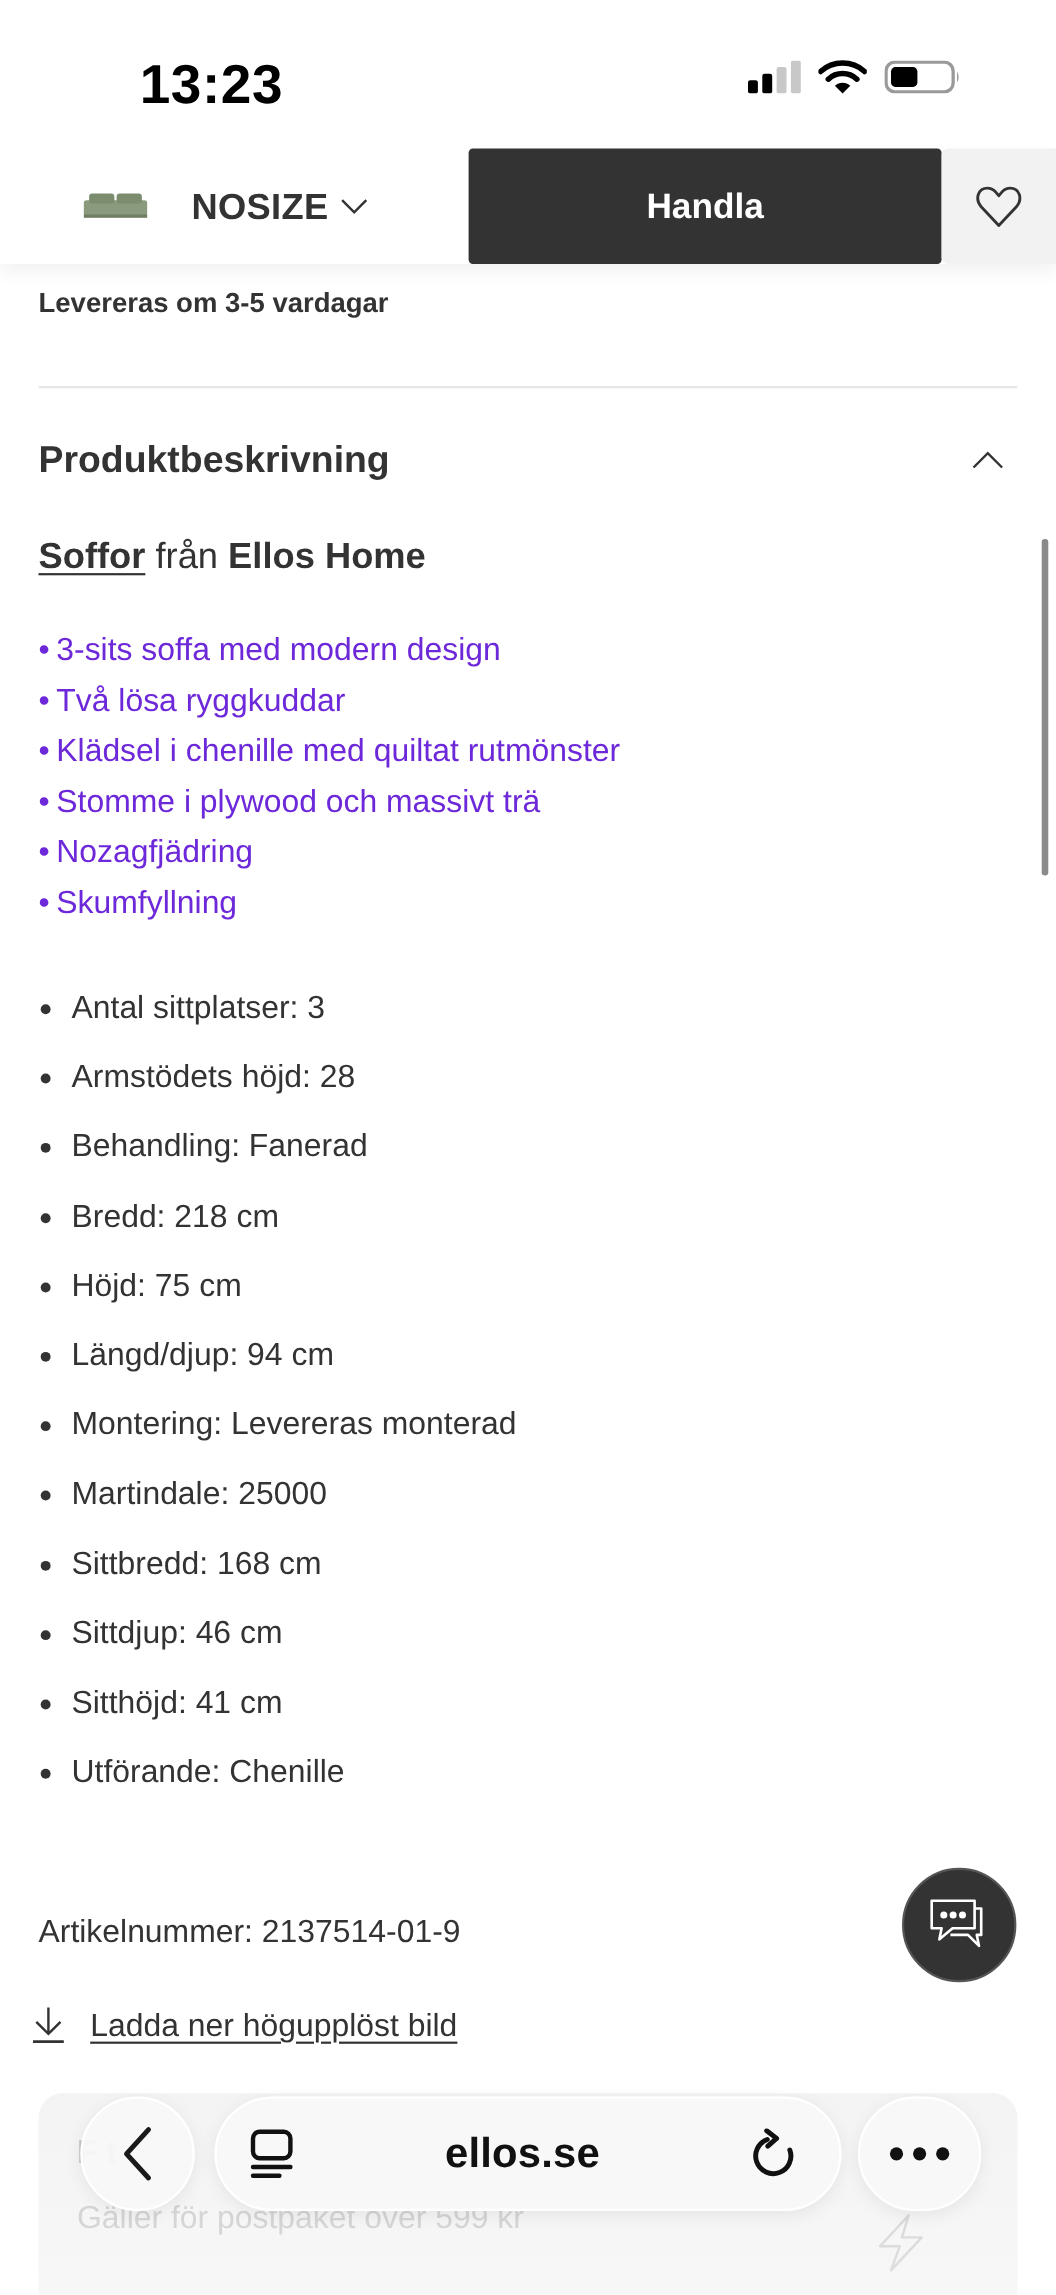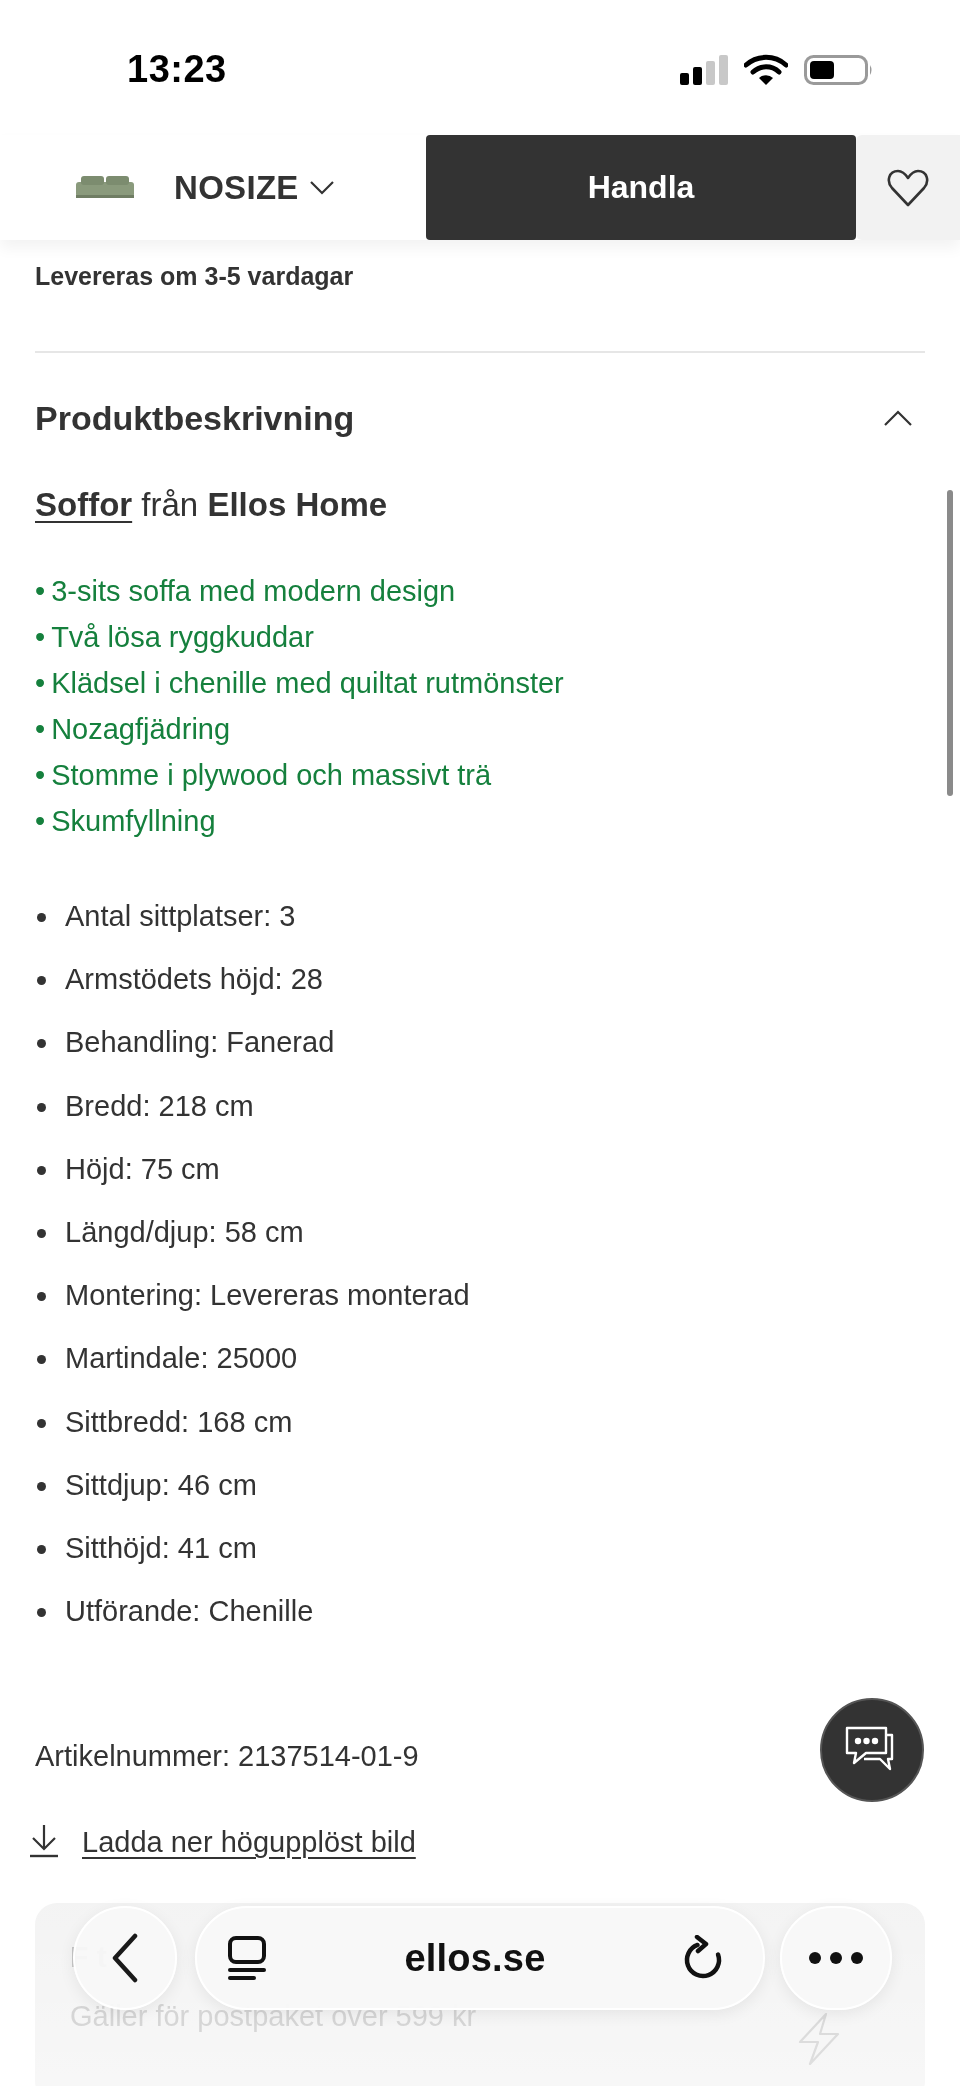--- a/index.html
+++ b/index.html
@@ -1,21 +1,21 @@
 <!DOCTYPE html>
 <html><head>
 <meta charset="utf-8">
 <style>
   * { box-sizing: border-box; margin: 0; padding: 0; }
   html, body { width: 960px; height: 2086px; overflow: hidden; background: #ffffff; }
   body { position: relative; font-family: "Liberation Sans", "DejaVu Sans", sans-serif; color: #333333; }
 
   
   .status-bar { position: absolute; left: 0; top: 0; width: 960px; height: 135px; background: #fff; }
-  .status-time { position: absolute; left: 127px; top: 48px; font-size: 38px; font-weight: 700; color: #000; letter-spacing: 0.5px; font-family: "Liberation Sans", sans-serif; }
+  .status-time { position: absolute; left: 127px; top: 48px; font-size: 50px; font-weight: 700; color: #000; letter-spacing: 0.5px; font-family: "Liberation Sans", sans-serif; }
   .status-signal { position: absolute; left: 680px; top: 55px; width: 50px; height: 30px; }
   .status-wifi { position: absolute; left: 744px; top: 54px; width: 44px; height: 32px; }
   .status-battery { position: absolute; left: 804px; top: 55px; width: 70px; height: 30px; }
 
   
   .sticky-header { position: absolute; left: 0; top: 135px; width: 960px; height: 105px; background: #fff; box-shadow: 0 8px 14px rgba(0,0,0,0.05); z-index: 5; }
   .thumb { position: absolute; left: 76px; top: 40px; width: 58px; height: 24px; }
   .size-select { position: absolute; left: 174px; top: 0; height: 105px; display: flex; align-items: center; gap: 10px; cursor: pointer; }
   .size-label { font-size: 33px; font-weight: 700; color: #333; letter-spacing: 0.3px; }
   .chev-down { width: 26px; height: 16px; }
@@ -27,21 +27,21 @@
   .divider { position: absolute; left: 35px; top: 351px; width: 890px; height: 2px; background: #e6e6e6; }
   .section-title-row { position: absolute; left: 35px; top: 392px; width: 890px; height: 52px; display: flex; align-items: center; justify-content: space-between; cursor: pointer; }
   .section-title { font-size: 34px; font-weight: 700; color: #333; }
   .chev-up { width: 30px; height: 18px; margin-right: 12px; }
 
   .brand-line { position: absolute; left: 35px; top: 486px; font-size: 33px; color: #333; }
   .brand-line .cat-link { font-weight: 700; text-decoration: underline; text-underline-offset: 5px; text-decoration-thickness: 2px; color: #333; cursor: pointer; }
   .brand-line .brand { font-weight: 700; }
 
   .features { position: absolute; left: 35px; top: 568px; list-style: none; }
-  .features li { font-size: 29px; height: 46px; line-height: 46px; color: #15803d; white-space: nowrap; }
+  .features li { font-size: 29px; height: 46px; line-height: 46px; color: #6d28d9; white-space: nowrap; }
   .features li::before { content: "\2022"; margin-right: 6px; }
 
   .specs { position: absolute; left: 35px; top: 885px; list-style: none; }
   .specs li { font-size: 29px; height: 63.2px; line-height: 63.2px; color: #333; white-space: nowrap; position: relative; padding-left: 30px; }
   .specs li::before { content: ""; position: absolute; left: 2px; top: 28px; width: 9px; height: 9px; border-radius: 50%; background: #333; }
 
   .article-no { position: absolute; left: 35px; top: 1740px; font-size: 29px; color: #333; }
   .download-link { position: absolute; left: 28px; top: 1823px; display: flex; align-items: flex-end; gap: 22px; cursor: pointer; }
   .download-link .dl-text { font-size: 29px; color: #333; text-decoration: underline; text-underline-offset: 5px; text-decoration-thickness: 2px; }
 
@@ -122,32 +122,32 @@
 <div class="brand-line">
   <span class="cat-link">Soffor</span>
   <span>från</span>
   <span class="brand">Ellos Home</span>
 </div>
 
 <ul class="features">
   <li>3-sits soffa med modern design</li>
   <li>Två lösa ryggkuddar</li>
   <li>Klädsel i chenille med quiltat rutmönster</li>
+  <li>Stomme i plywood och massivt trä</li>
   <li>Nozagfjädring</li>
-  <li>Stomme i plywood och massivt trä</li>
   <li>Skumfyllning</li>
 </ul>
 
 <ul class="specs">
   <li>Antal sittplatser: 3</li>
   <li>Armstödets höjd: 28</li>
   <li>Behandling: Fanerad</li>
   <li>Bredd: 218 cm</li>
   <li>Höjd: 75 cm</li>
-  <li>Längd/djup: 58 cm</li>
+  <li>Längd/djup: 94 cm</li>
   <li>Montering: Levereras monterad</li>
   <li>Martindale: 25000</li>
   <li>Sittbredd: 168 cm</li>
   <li>Sittdjup: 46 cm</li>
   <li>Sitthöjd: 41 cm</li>
   <li>Utförande: Chenille</li>
 </ul>
 
 <div class="article-no">Artikelnummer: 2137514-01-9</div>
 

